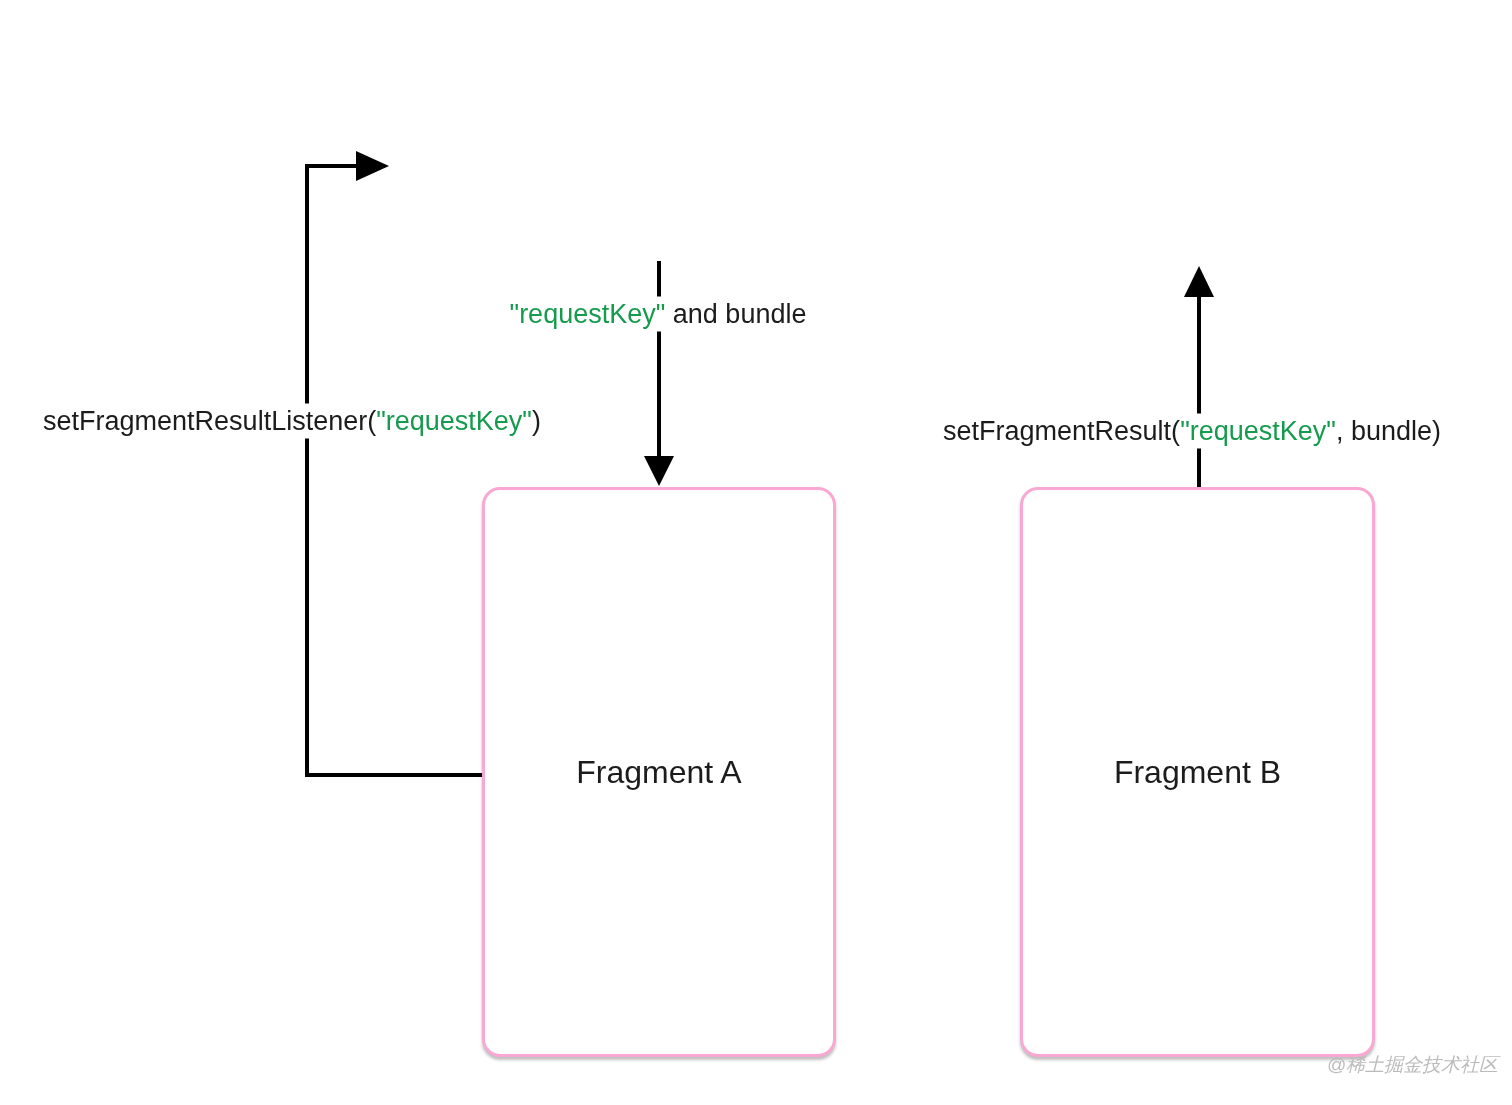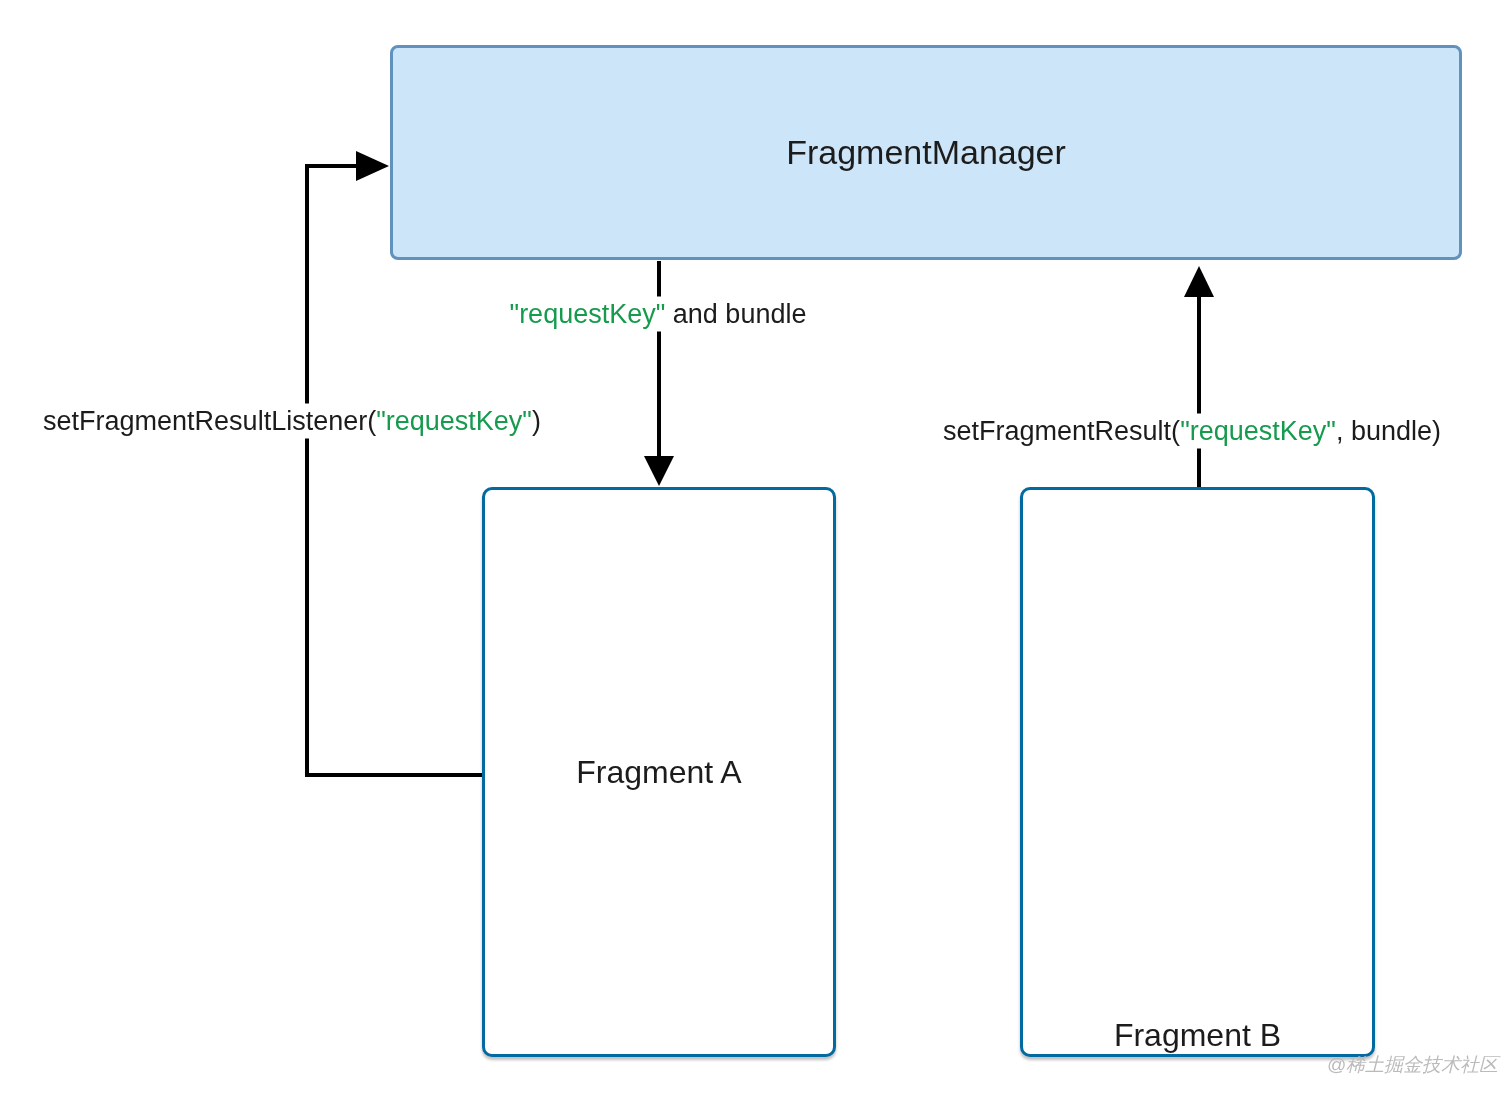--- a/index.html
+++ b/index.html
@@ -31,27 +31,27 @@
     width: 1072px; height: 215px;
     background: var(--manager-fill, #cde5f9);
     border: 3px solid var(--manager-border, #6191bd);
     border-radius: 8px;
     font-size: 34px;
   }
   .box.frag {
     top: 487px;
     width: 354px; height: 570px;
     background: #ffffff;
-    border: 3px solid #0369a1;
-    border-radius: 10px;
+    border: 3px solid #f9a8d4;
+    border-radius: 18px;
     font-size: 32px;
     box-shadow: 0 3px 3px rgba(0,0,0,0.25);
   }
   .box.frag-a { left: 482px; }
-  .box.frag-b { left: 1020px; width: 355px; align-items: flex-end; }
+  .box.frag-b { left: 1020px; width: 355px; }
   .arrow-label {
     position: absolute;
     transform: translate(-50%, -50%);
     background: #ffffff;
     padding: 2px 8px;
     font-size: 27px;
     white-space: nowrap;
     z-index: 3;
   }
   .label-request  { left: 658px;  top: 314px; }
@@ -78,23 +78,20 @@
     <polyline points="482,775 307,775 307,166 358,166" fill="none" stroke="#000000" stroke-width="4"></polyline>
     <polygon points="389,166 356,151 356,181" fill="#000000"></polygon>
 
     <line x1="659" y1="261" x2="659" y2="460" stroke="#000000" stroke-width="4"></line>
     <polygon points="659,486 644,456 674,456" fill="#000000"></polygon>
 
     <line x1="1199" y1="487" x2="1199" y2="296" stroke="#000000" stroke-width="4"></line>
     <polygon points="1199,266 1184,297 1214,297" fill="#000000"></polygon>
   </svg>
 
-  <div class="box manager">
-    <span>FragmentManager</span>
-  </div>
 
   <div class="box frag frag-a">
     <span>Fragment A</span>
   </div>
 
   <div class="box frag frag-b">
     <span>Fragment B</span>
   </div>
 
   <div class="arrow-label label-request"><span class="green">"requestKey"</span><span> and bundle</span></div>

